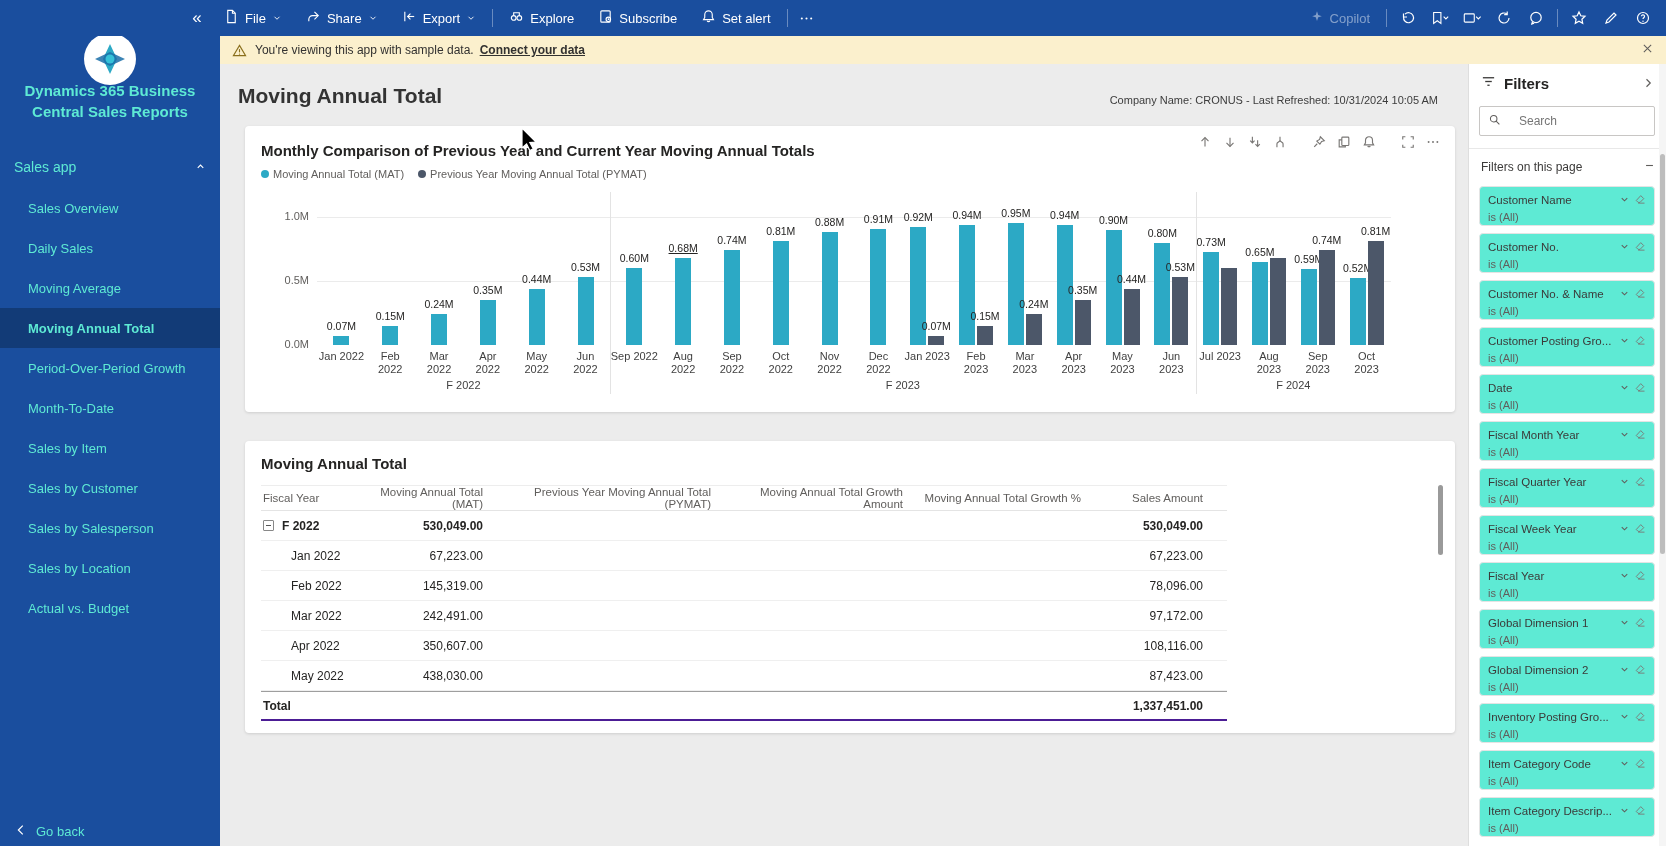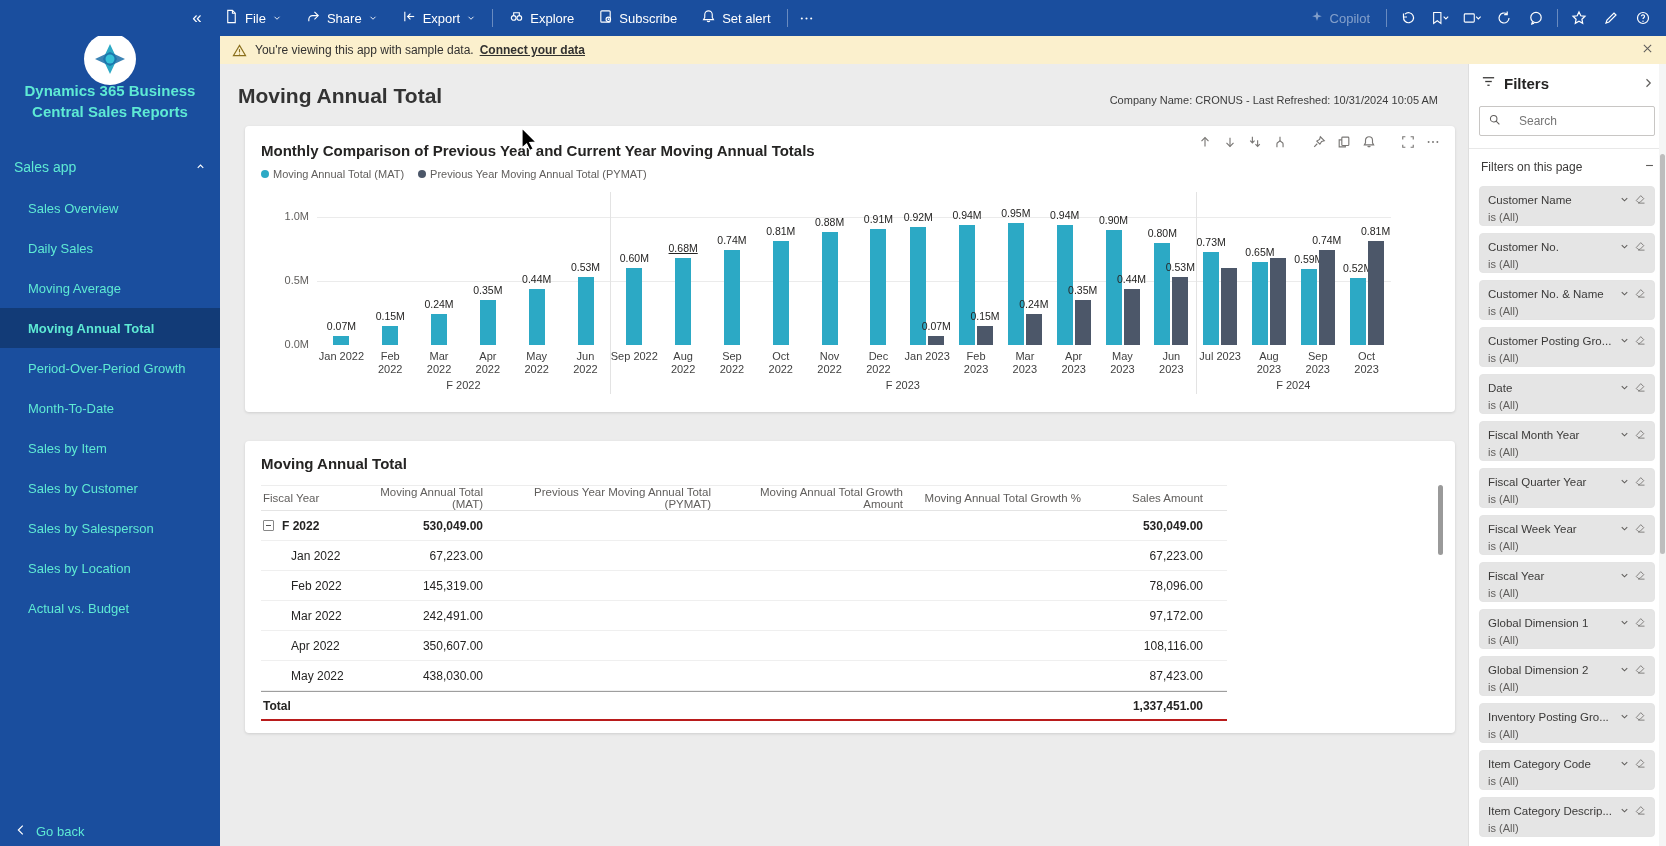--- a/index.html
+++ b/index.html
@@ -66,41 +66,41 @@
   .fcell { position:absolute; text-align:center; font-size:11px; color:#3F3F3F; }
   .fsep { position:absolute; top:66px; width:1px; height:202px; background:#E3E3E3; }
 
   
   .table-title { position:absolute; left:16px; top:14px; font-size:15px; font-weight:bold; color:#252423; }
   #tbl { position:absolute; left:16px; top:44px; width:966px; }
   .trow { display:grid; grid-template-columns:96px 132px 228px 192px 178px 122px; padding-left:2px; align-items:center; }
   .thead { height:26px; font-size:11.5px; color:#605E5C; border-top:1px solid #EDEDED; border-bottom:1px solid #E4E4E4; }
   .tr { height:30px; font-size:12px; color:#252423; border-bottom:1px solid #EFEFEF; }
   .tr.bold { font-weight:bold; }
-  .tr.total { border-top:1px solid #9E9E9E; border-bottom:2px solid #b91c1c; }
+  .tr.total { border-top:1px solid #9E9E9E; border-bottom:2px solid #4c1d95; }
   .c { padding-right:8px; }
   .num { text-align:right; }
   .c1 { display:flex; align-items:center; gap:8px; }
   .c1.sub { padding-left:28px; }
   .expander { width:11px; height:11px; border:1px solid #888; border-radius:1px; position:relative; cursor:pointer; flex:0 0 auto; }
   .expander::after { content:""; position:absolute; left:2px; right:2px; top:4px; height:1px; background:#555; }
   .tbl-scroll { position:absolute; right:12px; top:44px; width:5px; height:70px; background:#9A9A9A; border-radius:3px; cursor:pointer; }
 
   
   .filters { position:absolute; left:1468px; top:64px; width:198px; height:782px; background:#fff; border-left:1px solid #DEDEDE; }
   .f-header { position:absolute; left:0; top:10px; width:100%; display:flex; align-items:center; padding:0 12px; gap:8px; color:#252423; }
   .f-title { font-size:15px; font-weight:bold; }
   .f-collapse { margin-left:auto; color:#605E5C; cursor:pointer; }
   .f-search { position:absolute; left:10px; top:42px; width:176px; height:30px; border:1px solid #C8C6C4; border-radius:2px; background:#fff; display:flex; align-items:center; padding:0 8px; gap:8px; color:#605E5C; }
   .f-search input { border:none; outline:none; width:100%; font-size:12px; font-family:inherit; color:#323130; background:transparent;margin-left:10px; }
   .f-div { position:absolute; left:0; top:84px; width:100%; height:1px; background:#E8E8E8; }
   .f-section { position:absolute; left:12px; top:96px; width:174px; display:flex; align-items:center; font-size:12px; color:#3B3A39; }
   .f-min { margin-left:auto; color:#605E5C; cursor:pointer; }
   #fcards { position:absolute; left:10px; top:122px; width:176px; }
-  .fcard { height:40px; margin-bottom:7px; background:#e5e5e5; border:1px solid #E4E4E4; border-radius:4px; padding:4px 8px; cursor:pointer; }
+  .fcard { height:40px; margin-bottom:7px; background:#5eead4; border:1px solid #E4E4E4; border-radius:4px; padding:4px 8px; cursor:pointer; }
   .fcard-top { display:flex; align-items:center; gap:4px; }
   .fcard-name { font-size:11.5px; color:#3B3A39; white-space:nowrap; overflow:hidden; flex:1; }
   .fcard-val { font-size:11px; color:#605E5C; margin-top:2px; }
   .fc-icon { color:#797775; flex:0 0 auto; cursor:pointer; }
   .f-scroll-track { position:absolute; right:0; top:0; width:7px; height:782px; background:#F5F5F5; }
   .f-scroll-thumb { position:absolute; right:1px; top:90px; width:5px; height:400px; background:#BDBDBD; border-radius:3px; cursor:pointer; }
 
   .cursor { position:absolute; left:521px; top:127px; z-index:99; pointer-events:none; }
 </style>
 </head>

